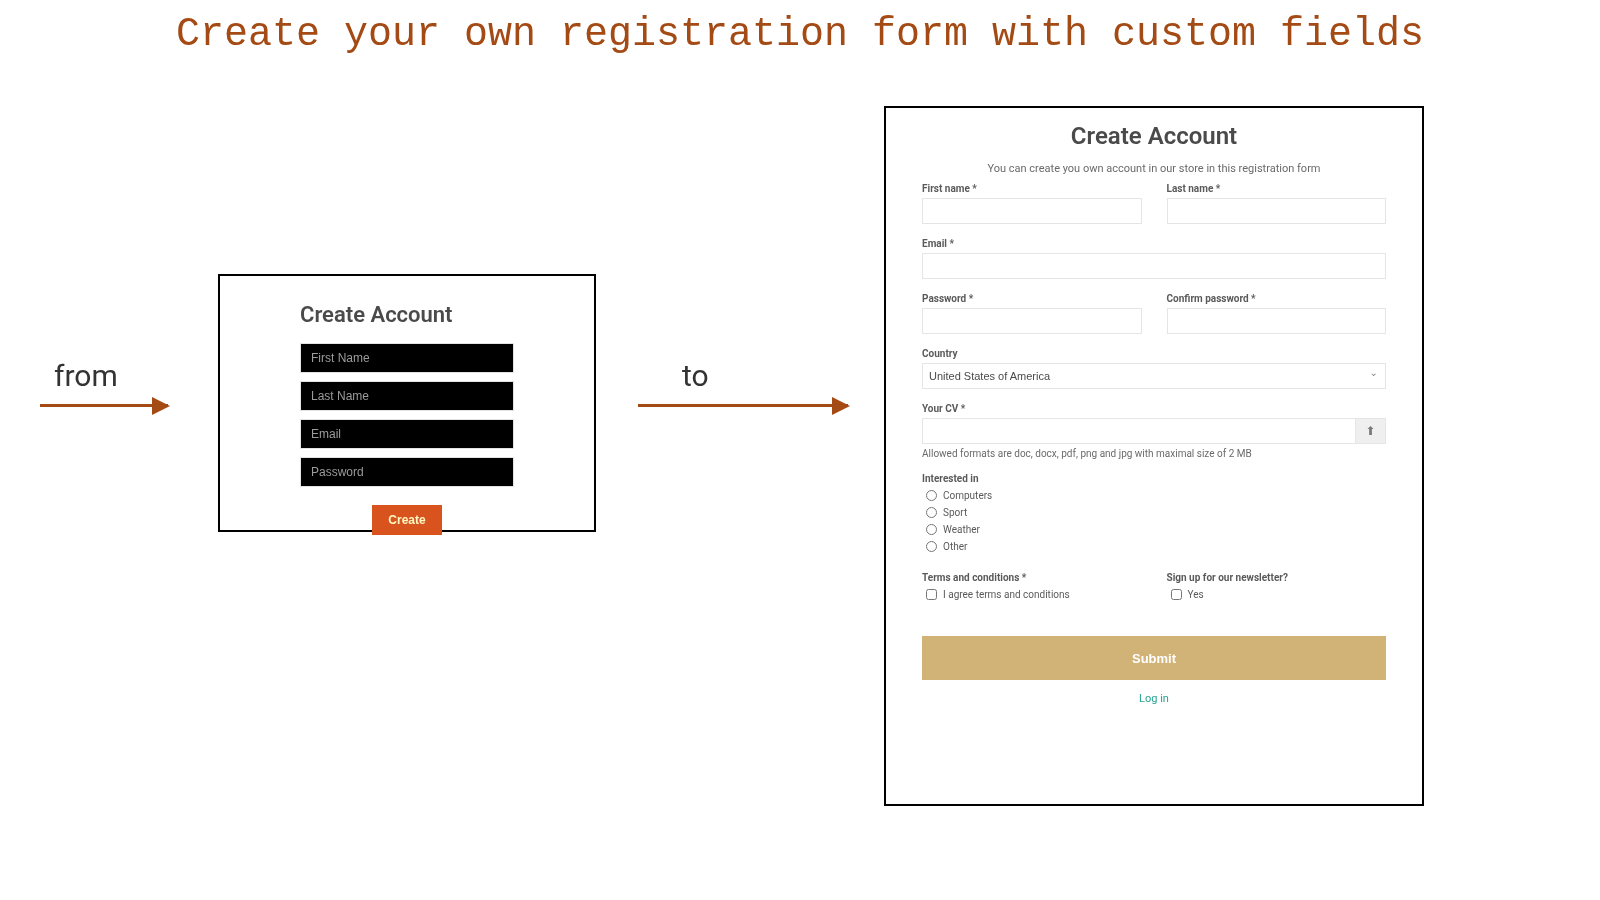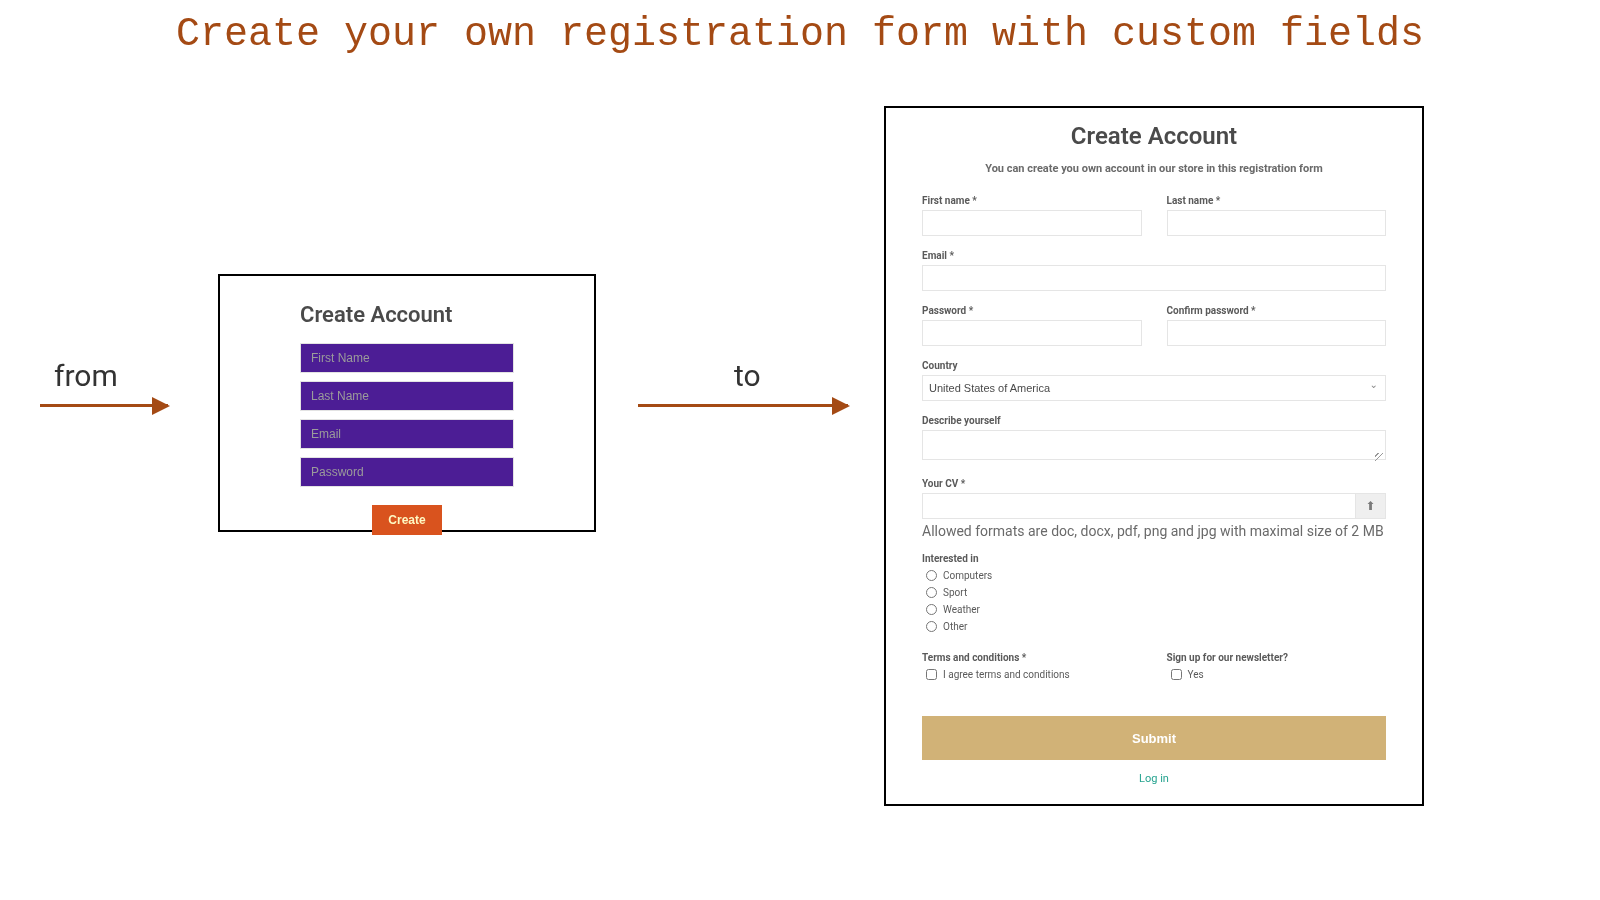--- a/index.html
+++ b/index.html
@@ -24,21 +24,21 @@
     font-family: Liberation Mono, monospace;
   }
 
   
   .arrow-label {
     position: absolute;
     font-size: 30px;
     color: #333;
   }
   #lbl-from { top: 358px; left: 54px; }
-  #lbl-to   { top: 358px; left: 734px; }
+  #lbl-to   { top: 358px; left: 682px; }
 
   .arrow {
     position: absolute;
     height: 0;
     border-top: 3px solid #a44a14;
   }
   .arrow::after {
     content: "";
     position: absolute;
     right: -2px;
@@ -64,21 +64,21 @@
   .simple-title {
     font-size: 22px;
     color: #4a4a4a;
     font-weight: 600;
     margin-bottom: 16px;
   }
   .simple-input {
     width: 100%;
     height: 30px;
     border: 1px solid #e3e3e3;
-    background: #4c1d95;
+    background: #000000;
     padding: 0 10px;
     font-size: 12px;
     color: #9b9b9b;
     margin-bottom: 8px;
   }
   .simple-input::placeholder { color: #9b9b9b; }
   .simple-btn {
     display: block;
     margin: 10px auto 0 auto;
     background: #d9531e;
@@ -106,22 +106,21 @@
     text-align: center;
     font-size: 24px;
     color: #4a4a4a;
     font-weight: 600;
     margin-bottom: 12px;
   }
   .adv-sub {
     text-align: center;
     font-size: 11px;
     color: #6a6a6a;
-    margin-bottom: 20px;
-    font-weight: bold;
+    margin-bottom: 8px;
   }
   .adv-row { display: flex; gap: 25px; margin-bottom: 14px; }
   .adv-col { flex: 1; }
   .adv-label {
     font-size: 10px;
     font-weight: 700;
     color: #5a5a5a;
     display: block;
     margin-bottom: 4px;
   }
@@ -163,21 +162,21 @@
     background: #efefef;
     border: 1px solid #e5e5e5;
     border-left: none;
     display: flex;
     align-items: center;
     justify-content: center;
     cursor: pointer;
     color: #7a7a7a;
     font-size: 12px;
   }
-  .help-text { font-size: 14px; color: #6a6a6a; margin-top: 4px; }
+  .help-text { font-size: 10px; color: #6a6a6a; margin-top: 4px; }
 
   .radio-item, .check-item {
     font-size: 10px;
     color: #5a5a5a;
     display: flex;
     align-items: center;
     gap: 6px;
     margin-bottom: 6px;
     cursor: pointer;
   }
@@ -261,28 +260,20 @@
     <div class="adv-col">
       <label class="adv-label">Country</label>
       <div class="select-wrap">
         <select class="adv-select">
           <option>United States of America</option>
         </select>
       </div>
     </div>
   </div>
 
-  <div class="adv-row">
-    <div class="adv-col">
-      <label class="adv-label">Describe yourself</label>
-      <div class="textarea-wrap">
-        <textarea class="adv-textarea" style=""></textarea>
-      </div>
-    </div>
-  </div>
 
   <div class="adv-row">
     <div class="adv-col">
       <label class="adv-label">Your CV *</label>
       <div class="file-row">
         <input class="adv-input" readonly="" style="">
         <button class="upload-btn">
           <span>⬆</span>
         </button>
       </div>

